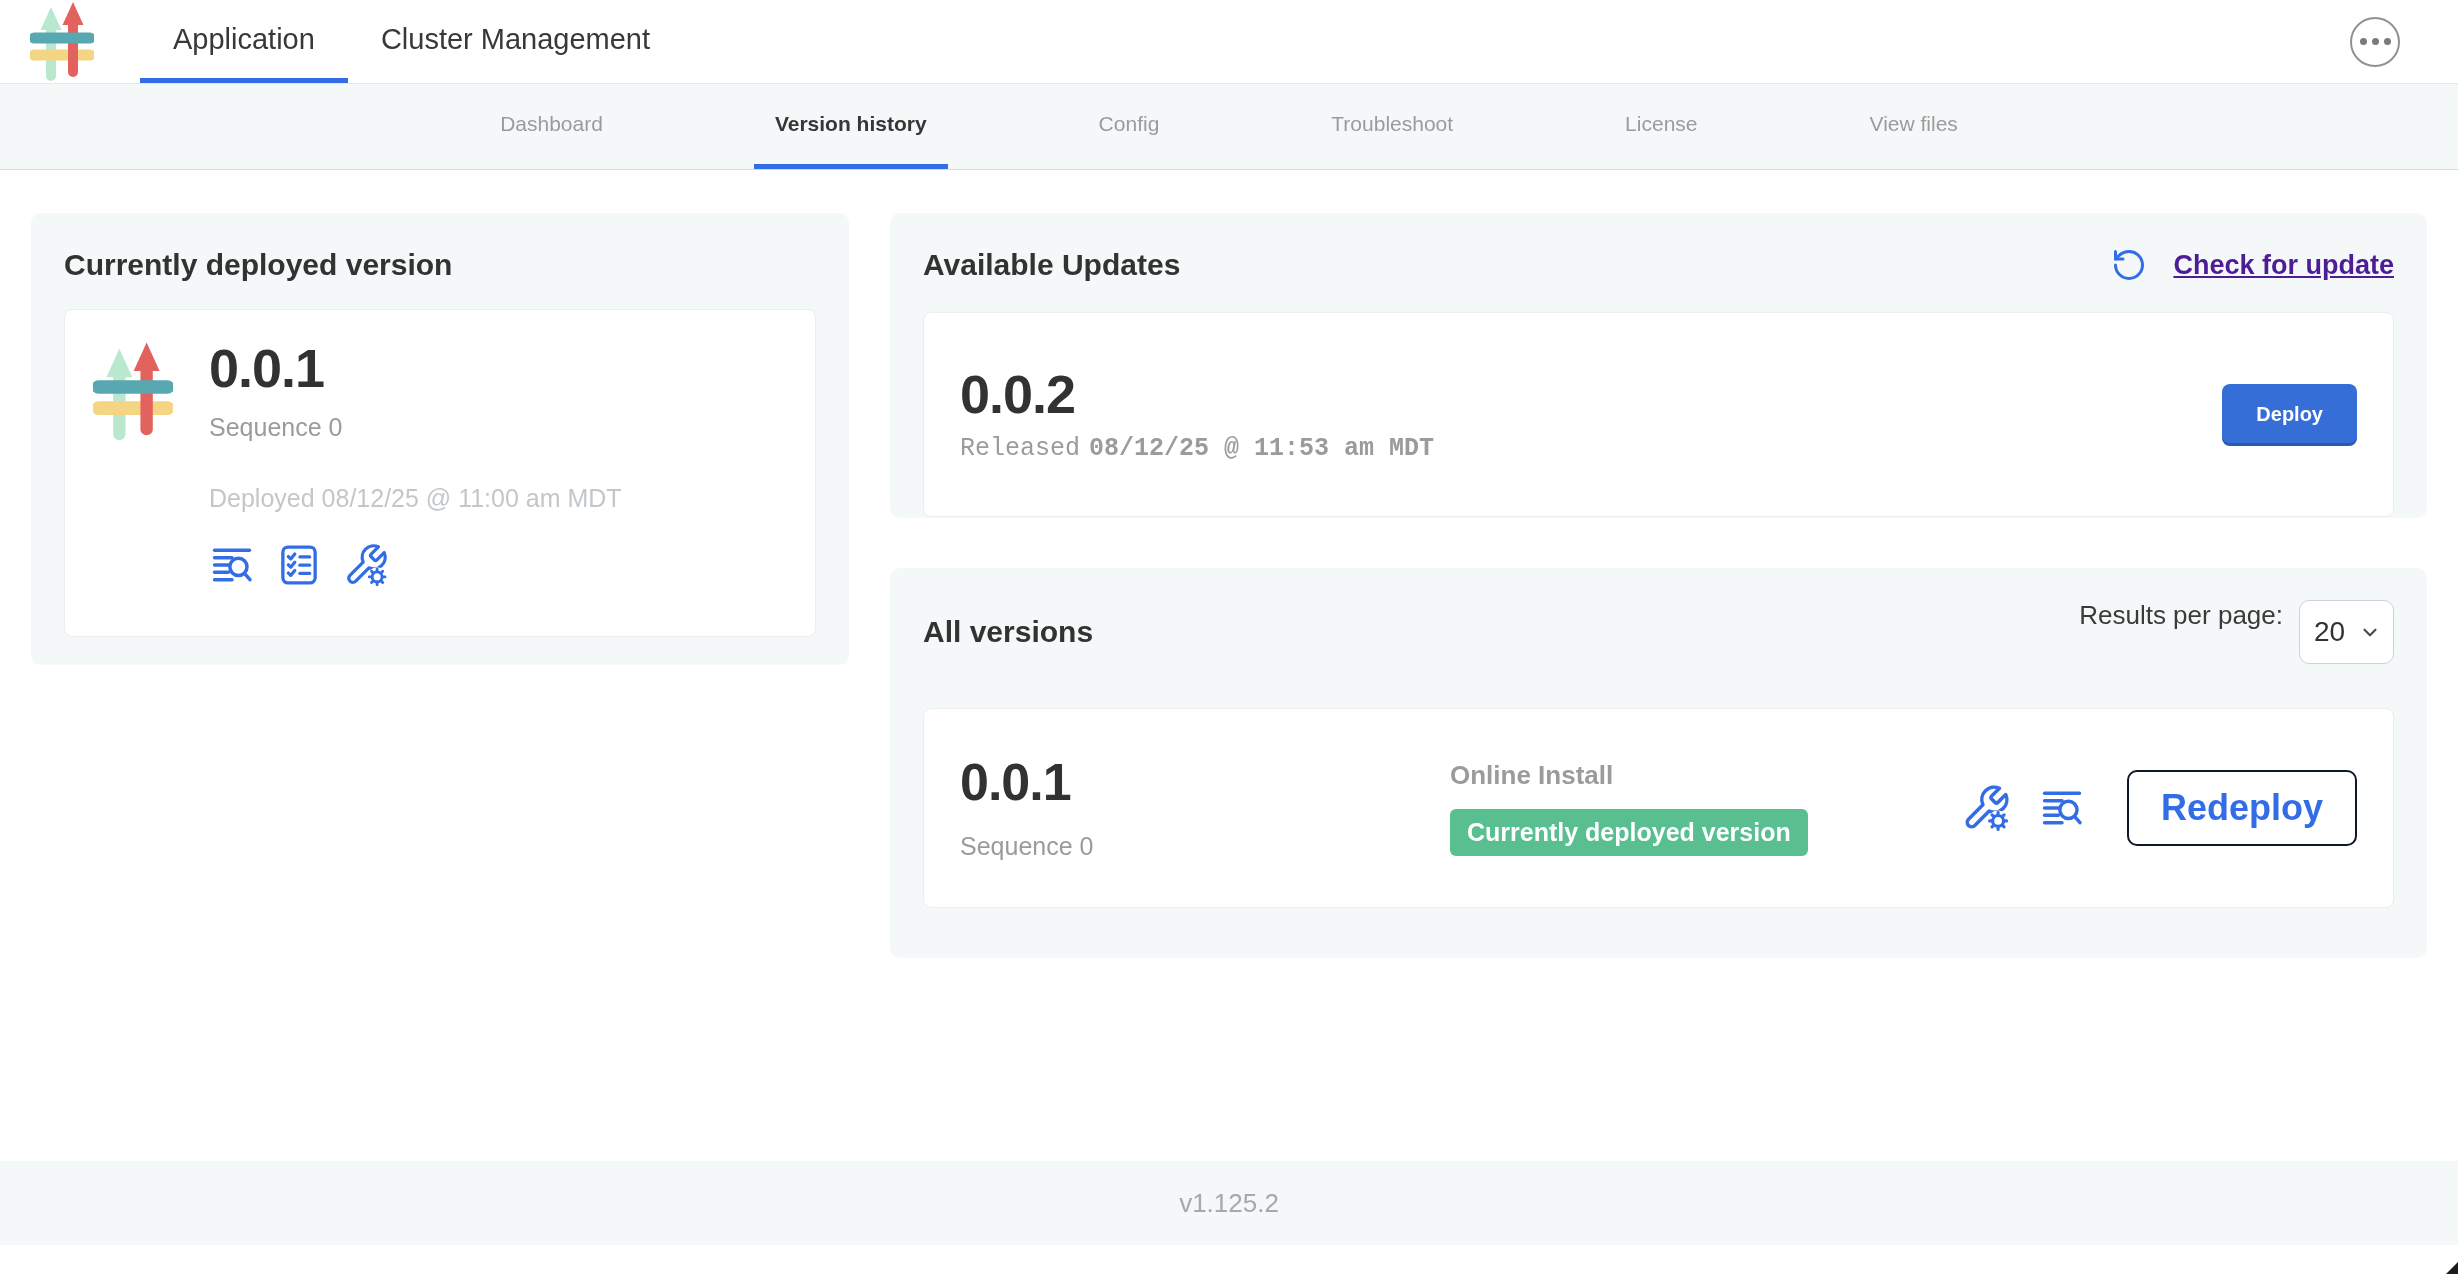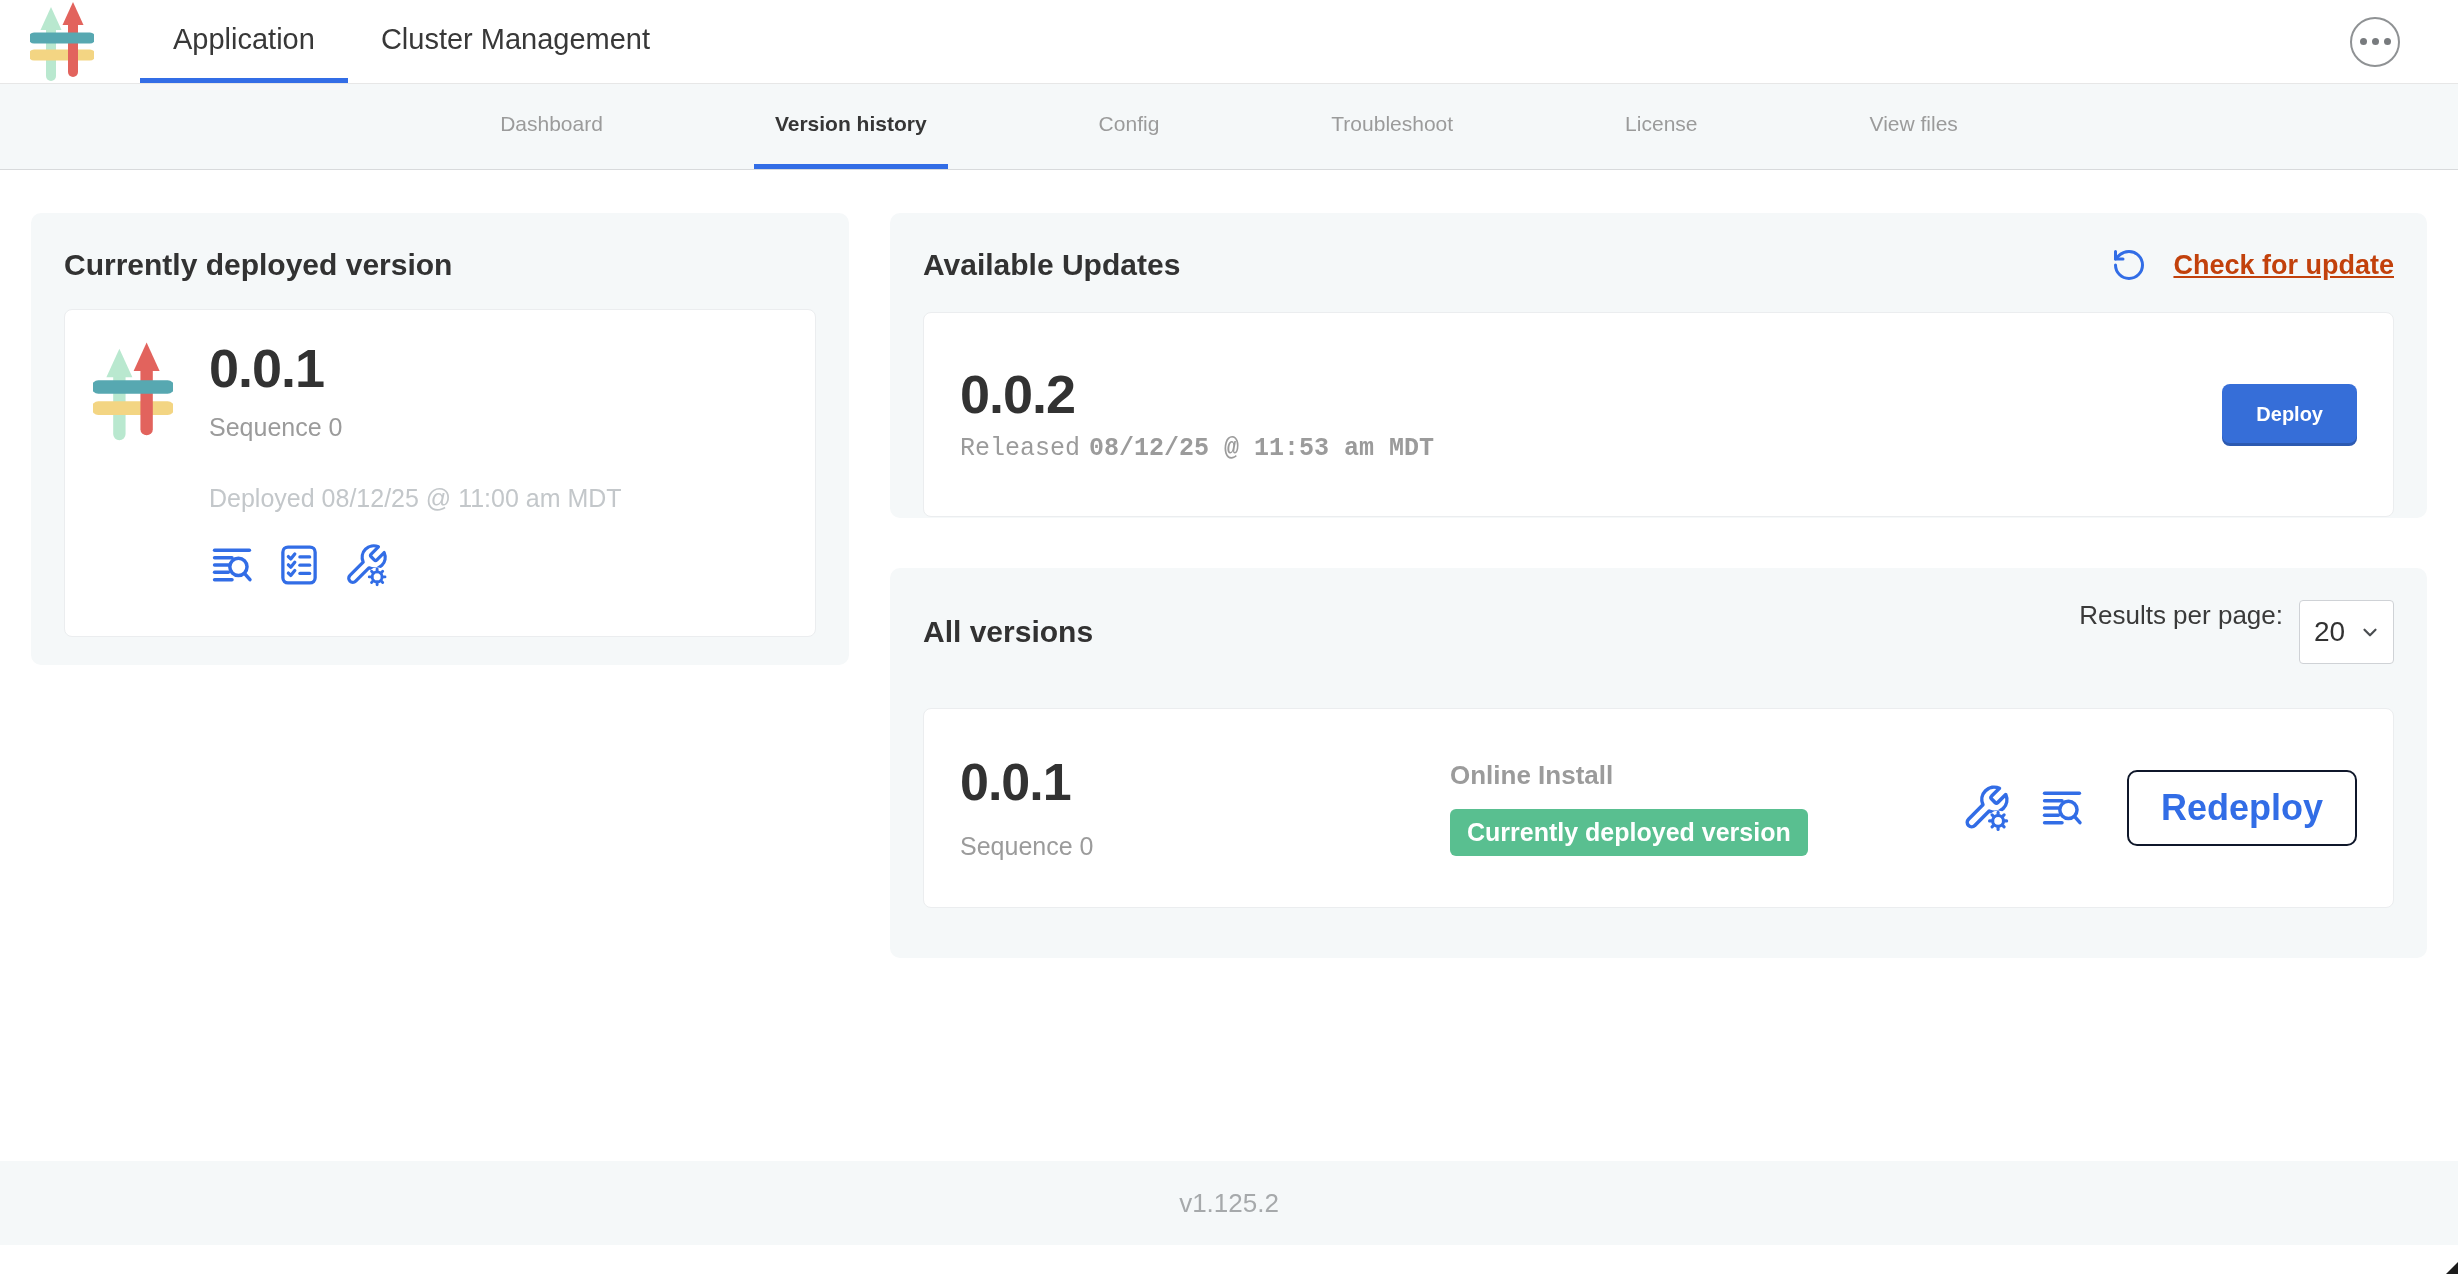--- a/index.html
+++ b/index.html
@@ -38,35 +38,35 @@
   .dep-info { margin-left:36px; }
   .version-big { font-size:54px; font-weight:700; color:#323232; letter-spacing:-1px; line-height:1.05; }
   .seq { font-size:25px; color:#9b9b9b; margin-top:16px; }
   .deployed-at { font-size:25px; color:#c3c7ca; margin-top:42px; }
   .icon-row { display:flex; align-items:center; gap:22px; margin-top:28px; }
   .icon-btn { display:inline-flex; cursor:pointer; background:none; border:none; padding:0; }
 
   .right-col { flex:1; }
   .card-head { display:flex; justify-content:space-between; align-items:center; }
   .updates-card { height:305px; }
-  .check-link { display:flex; align-items:center; gap:26px; color:#c2410c; font-size:27px;
+  .check-link { display:flex; align-items:center; gap:26px; color:#4c1d95; font-size:27px;
     font-weight:700; text-decoration:none; cursor:pointer; }
   .check-link span { text-decoration:underline; }
   .update-row { margin-top:27px; padding:34px 36px; display:flex; justify-content:space-between;
     align-items:center; height:205px; }
   .released { font-size:25px; color:#9b9b9b; margin-top:12px;font-family:Liberation Mono, monospace; }
   .released b { margin-left:9px; font-weight:700; }
   .btn-primary { background:#366ed8; color:#fff; font-family:inherit; font-size:20px; font-weight:700;
     border:none; border-radius:8px; height:62px; padding:0 34px; cursor:pointer;
     box-shadow:inset 0 -3px 0 rgba(0,0,0,0.18); }
 
   .versions-card { margin-top:50px; height:390px; }
   .rpp { display:flex; gap:16px; }
   .rpp-label { font-size:26px; color:#3a3a3a; }
-  .select { width:95px; height:64px; background:#fff; border:1px solid #cfd2d6; border-radius:4px;
+  .select { width:95px; height:64px; background:#fff; border:1px solid #cfd2d6; border-radius:10px;
     display:flex; align-items:center; justify-content:space-between; padding:0 12px 0 14px;
     font-size:28px; color:#323232; cursor:pointer; }
   .version-row { margin-top:44px; padding:38px 36px; display:flex; align-items:center; height:200px; }
   .vr-col1 { width:490px; }
   .vr-col1 .version-big { font-size:52px; }
   .vr-col1 .seq { margin-top:22px; }
   .install-type { font-size:26px; font-weight:700; color:#9b9b9b; }
   .badge { display:inline-block; margin-top:18px; background:#59bf90; color:#fff; font-size:25px;
     font-weight:700; padding:9px 17px; border-radius:6px; }
   .vr-col3 { margin-left:auto; display:flex; align-items:center; gap:28px; }

